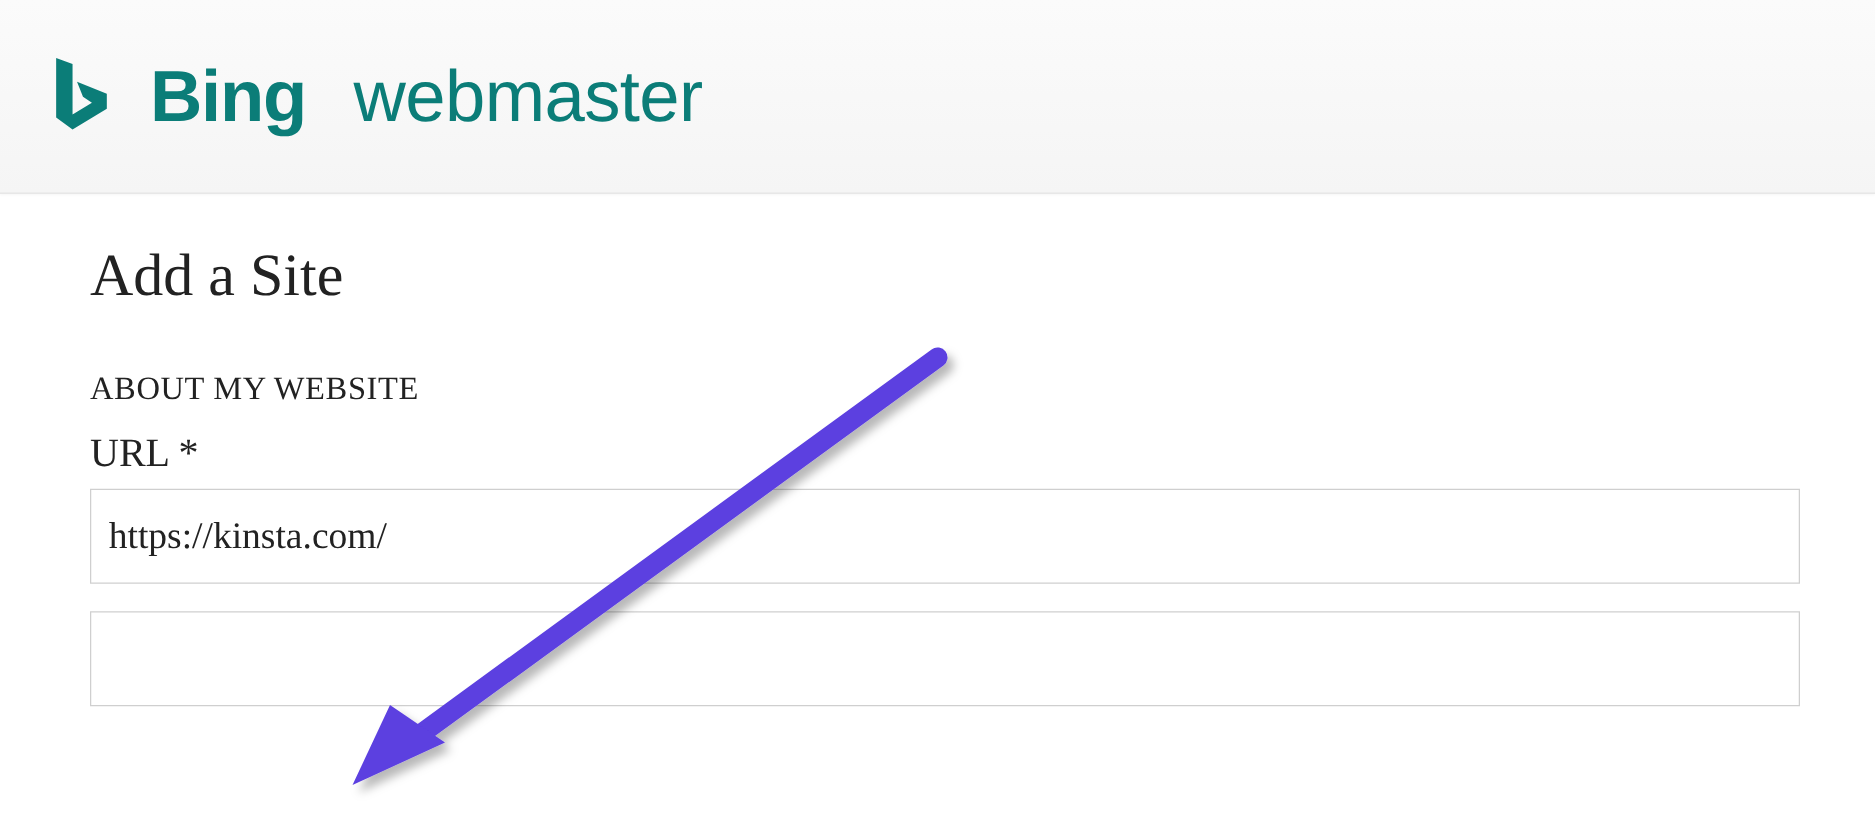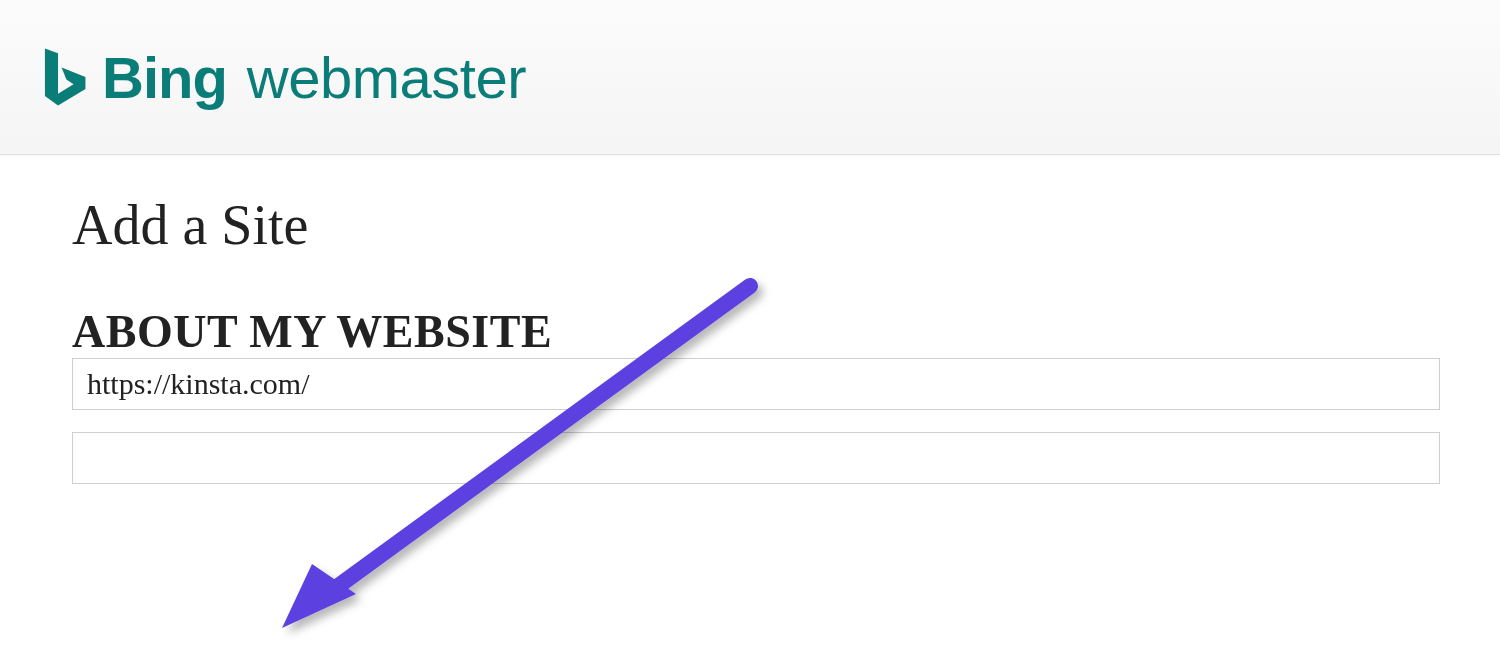--- a/index.html
+++ b/index.html
@@ -19,22 +19,22 @@
       height: 155px;
       background: linear-gradient(to bottom, #fbfbfb, #f5f5f5);
       border-bottom: 1px solid #e0e0e0;
       display: flex;
       align-items: center;
       padding-left: 40px;
       box-shadow: 0 1px 2px rgba(0,0,0,0.04);
     }
     .logo-group {
       display: flex;
-      align-items: center;
-      gap: 14px;
+      align-items: flex-start;
+      gap: 32px;
     }
     .bing-logo-icon {
       width: 48px;
       height: 62px;
     }
     .bing-wordmark {
       font-size: 58px;
       font-weight: 700;
       color: #0b7d78;
       letter-spacing: -1px;
@@ -43,47 +43,47 @@
       font-size: 58px;
       font-weight: 400;
       color: #0b7d78;
       margin-left: 6px;
       letter-spacing: -0.5px;
     }
     .content {
       padding: 38px 60px 0 72px;
     }
     .page-title {
-      font-size: 56px;
+      font-size: 48px;
       font-weight: 400;
       color: #222;
       font-family: Georgia, "Times New Roman", serif;
       margin-bottom: 48px;
     }
     .section-label {
-      font-size: 46px;
-      font-weight: 700;
+      font-size: 26px;
+      font-weight: 400;
       color: #222;
       font-family: Georgia, "Times New Roman", serif;
       letter-spacing: 0.5px;
-      margin-bottom: 0;
+      margin-bottom: 18px;
     }
     .field-label {
       font-size: 32px;
       font-weight: 400;
       color: #222;
       font-family: Georgia, "Times New Roman", serif;
       margin-bottom: 10px;
       display: flex;
       align-items: center;
       gap: 6px;
     }
     .text-input {
       width: 100%;
-      height: 52px;
+      height: 76px;
       border: 1px solid #cfcfcf;
       font-size: 30px;
       font-family: Georgia, "Times New Roman", serif;
       color: #222;
       padding: 0 14px;
       background: #ffffff;
       margin-bottom: 22px;
     }
     .info-icon {
       display: inline-flex;
@@ -122,20 +122,23 @@
     <span class="bing-wordmark">Bing</span>
     <span class="webmaster-text">webmaster</span>
   </div>
 </div>
 
 <div class="content">
   <h1 class="page-title">Add a Site</h1>
 
   <div class="section-label">ABOUT MY WEBSITE</div>
 
+  <div class="field-label">
+    <span>URL *</span>
+  </div>
   <input type="text" class="text-input" value="https://kinsta.com/" style="">
 
   <input type="text" class="text-input" value="" style="">
 </div>
 
 <svg class="annotation-arrow" viewBox="0 0 520 380">
   <defs>
     <filter id="arrowShadow" x="-20%" y="-20%" width="140%" height="140%">
       <feDropShadow dx="5" dy="6" stdDeviation="4" flood-color="#000" flood-opacity="0.28"></feDropShadow>
     </filter>

